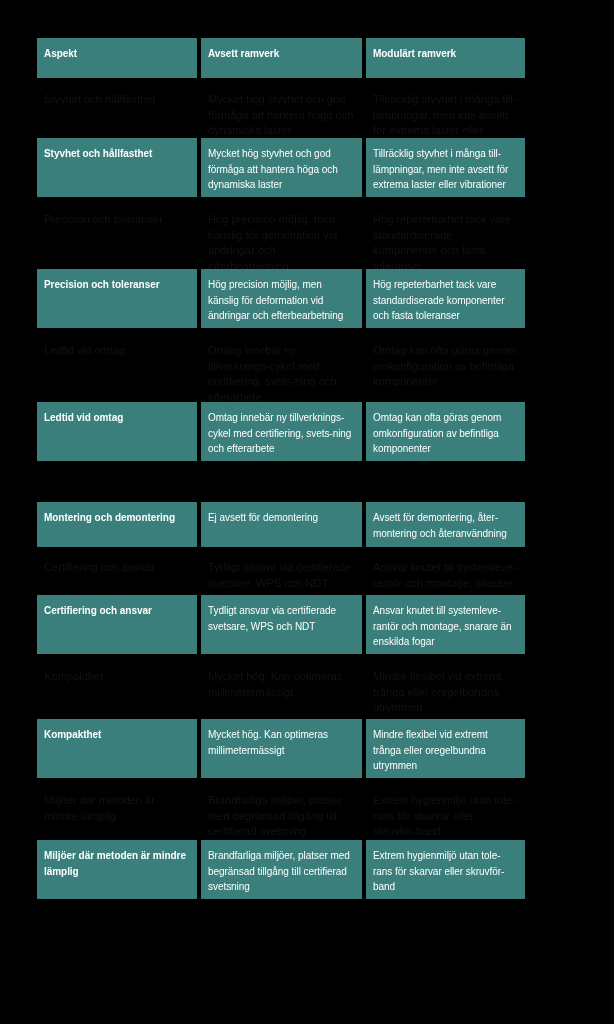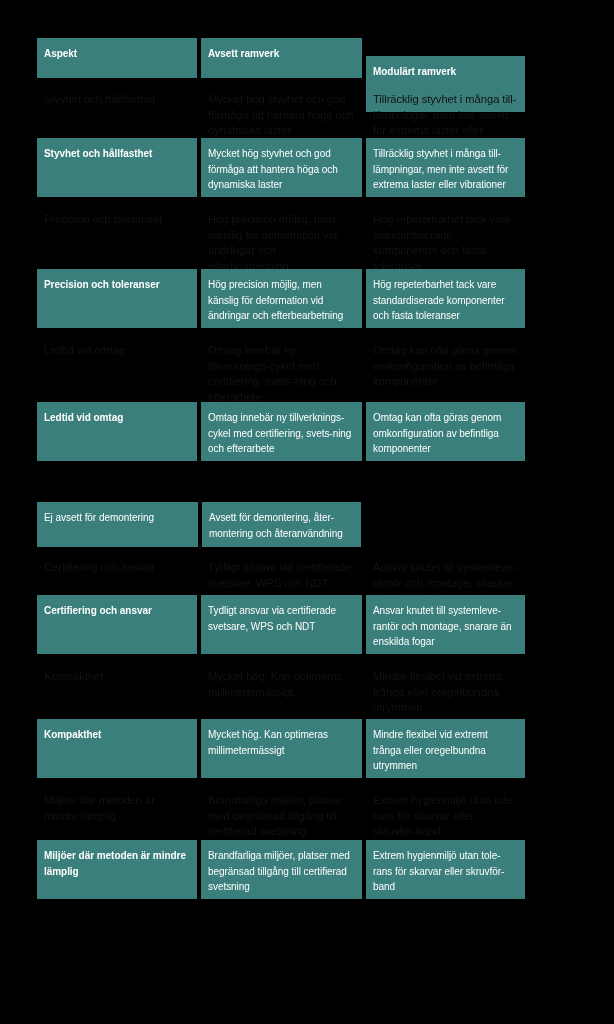--- a/index.html
+++ b/index.html
@@ -67,21 +67,21 @@
 </style>
 </head>
 <body>
 
 <div id="page">
   <div class="table">
 
     <div class="row hdr" style="top:0px;height:40px;">
       <div class="cell c1" style="height:40px;">Aspekt</div>
       <div class="cell c2" style="height:40px;">Avsett ramverk</div>
-      <div class="cell c3" style="height:56px;margin-top:18px;">Modulärt ramverk</div>
+      <div class="cell c3" style="height:40px;">Modulärt ramverk</div>
     </div>
 
     <div class="ghost" style="top:52px;">
       <div class="cell c1">Styvhet och hållfasthet</div>
       <div class="cell c2">Mycket hög styvhet och god förmåga att hantera höga och dynamiska laster</div>
       <div class="cell c3">Tillräcklig styvhet i många till-lämpningar, men inte avsett för extrema laster eller vibrationer</div>
     </div>
 
     <div class="row" style="top:100px;height:59px;">
       <div class="cell c1 k" style="height:59px;">Styvhet och hållfasthet</div>
@@ -107,20 +107,21 @@
       <div class="cell c3">Omtag kan ofta göras genom omkonfiguration av befintliga komponenter</div>
     </div>
 
     <div class="row" style="top:364px;height:59px;">
       <div class="cell c1 k" style="height:59px;">Ledtid vid omtag</div>
       <div class="cell c2" style="height:59px;">Omtag innebär ny tillverknings-cykel med certifiering, svets-ning och efterarbete</div>
       <div class="cell c3" style="height:59px;">Omtag kan ofta göras genom omkonfiguration av befintliga komponenter</div>
     </div>
 
     <div class="row" style="top:464px;height:45px;">
+      <div class="cell c1 k" style="height:45px;">Montering och demontering</div>
       <div class="cell c2" style="height:45px;">Ej avsett för demontering</div>
       <div class="cell c3" style="height:45px;">Avsett för demontering, åter-montering och återanvändning</div>
     </div>
 
     <div class="ghost" style="top:520px;">
       <div class="cell c1">Certifiering och ansvar</div>
       <div class="cell c2">Tydligt ansvar via certifierade svetsare, WPS och NDT</div>
       <div class="cell c3">Ansvar knutet till systemleve-rantör och montage, snarare än enskilda fogar</div>
     </div>
 

